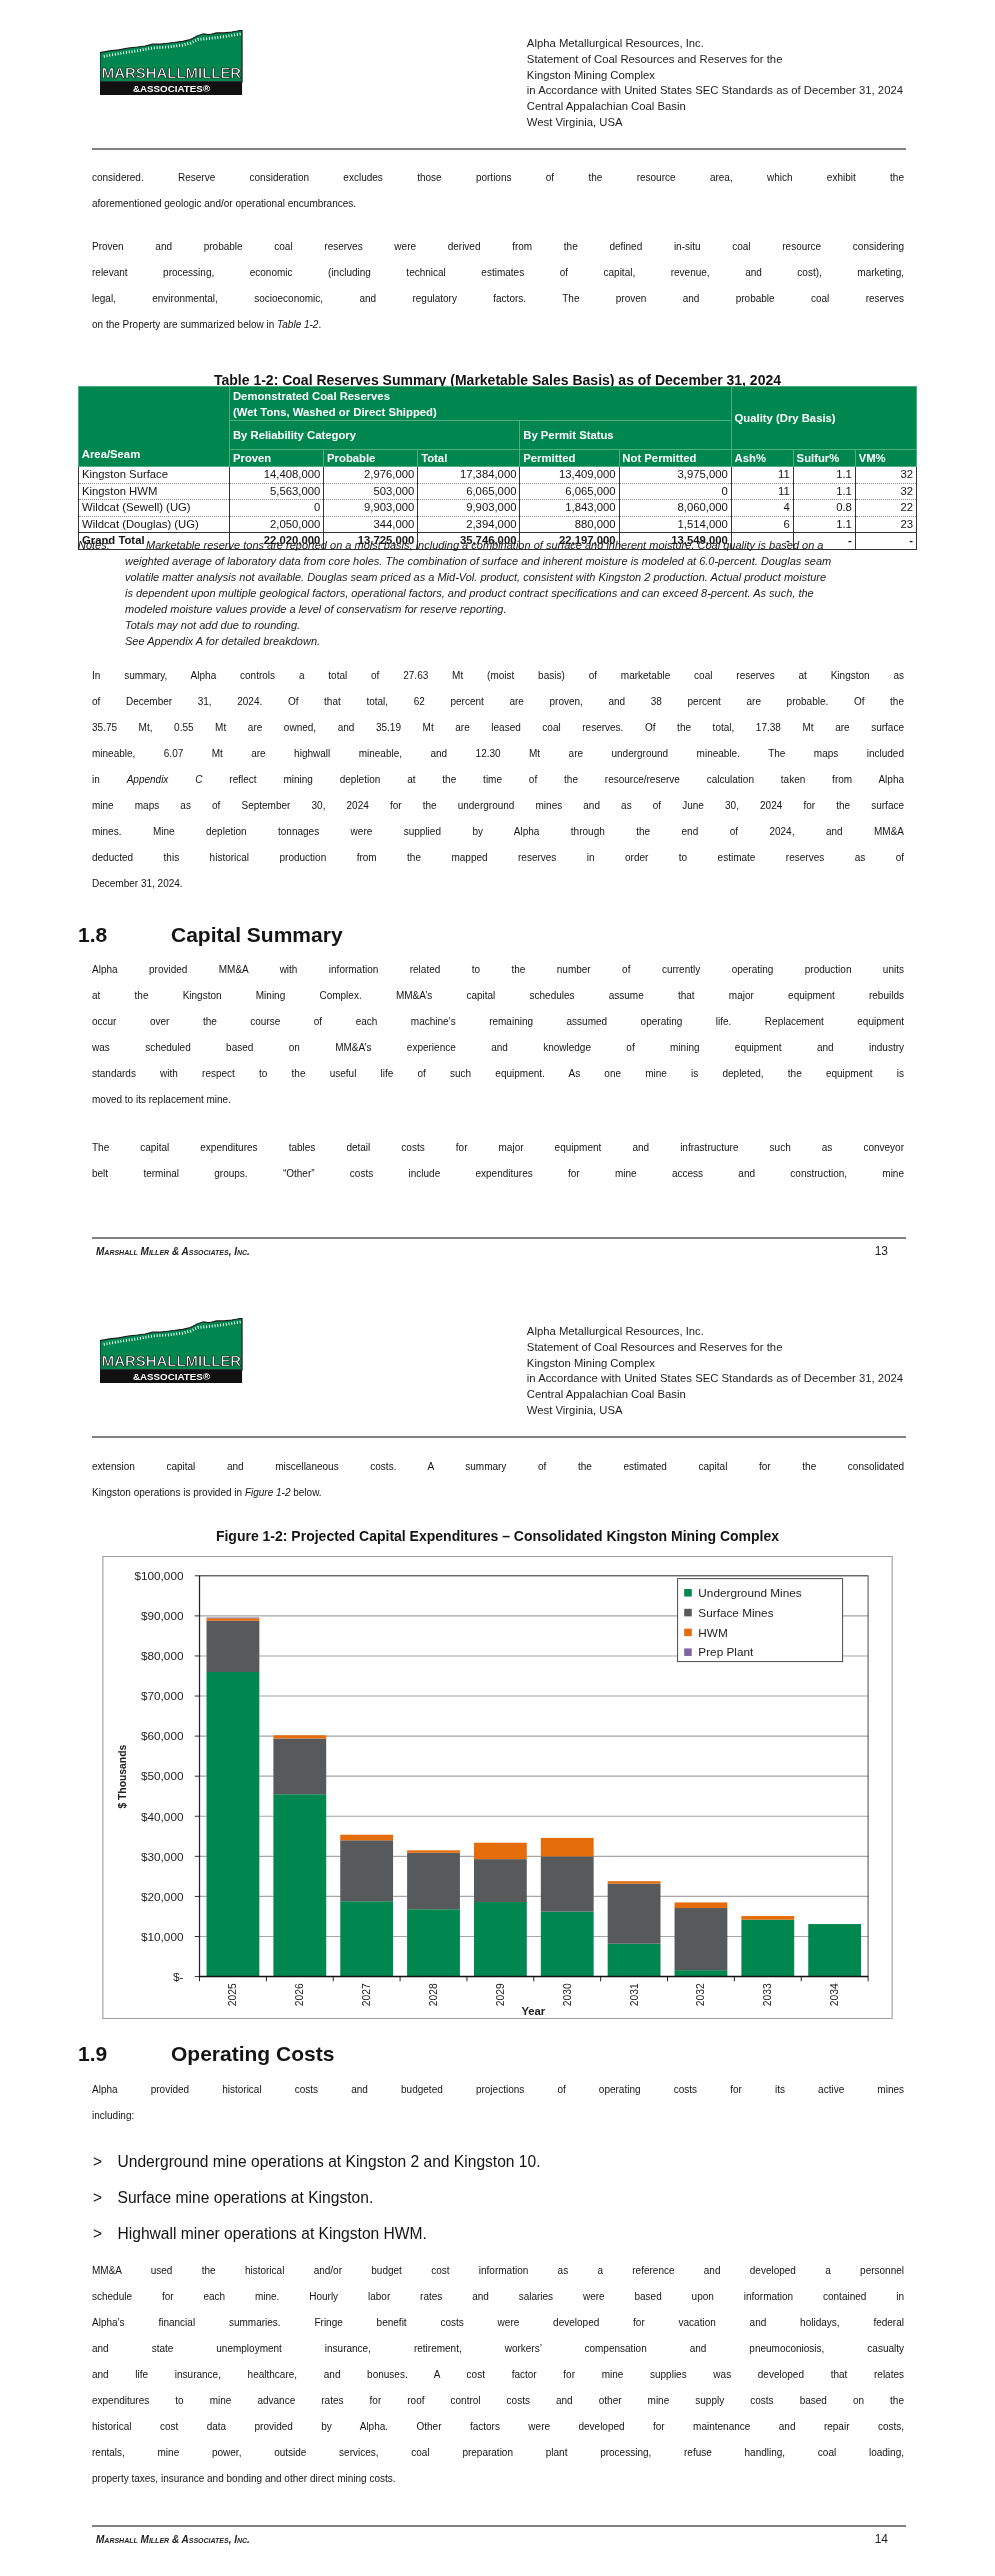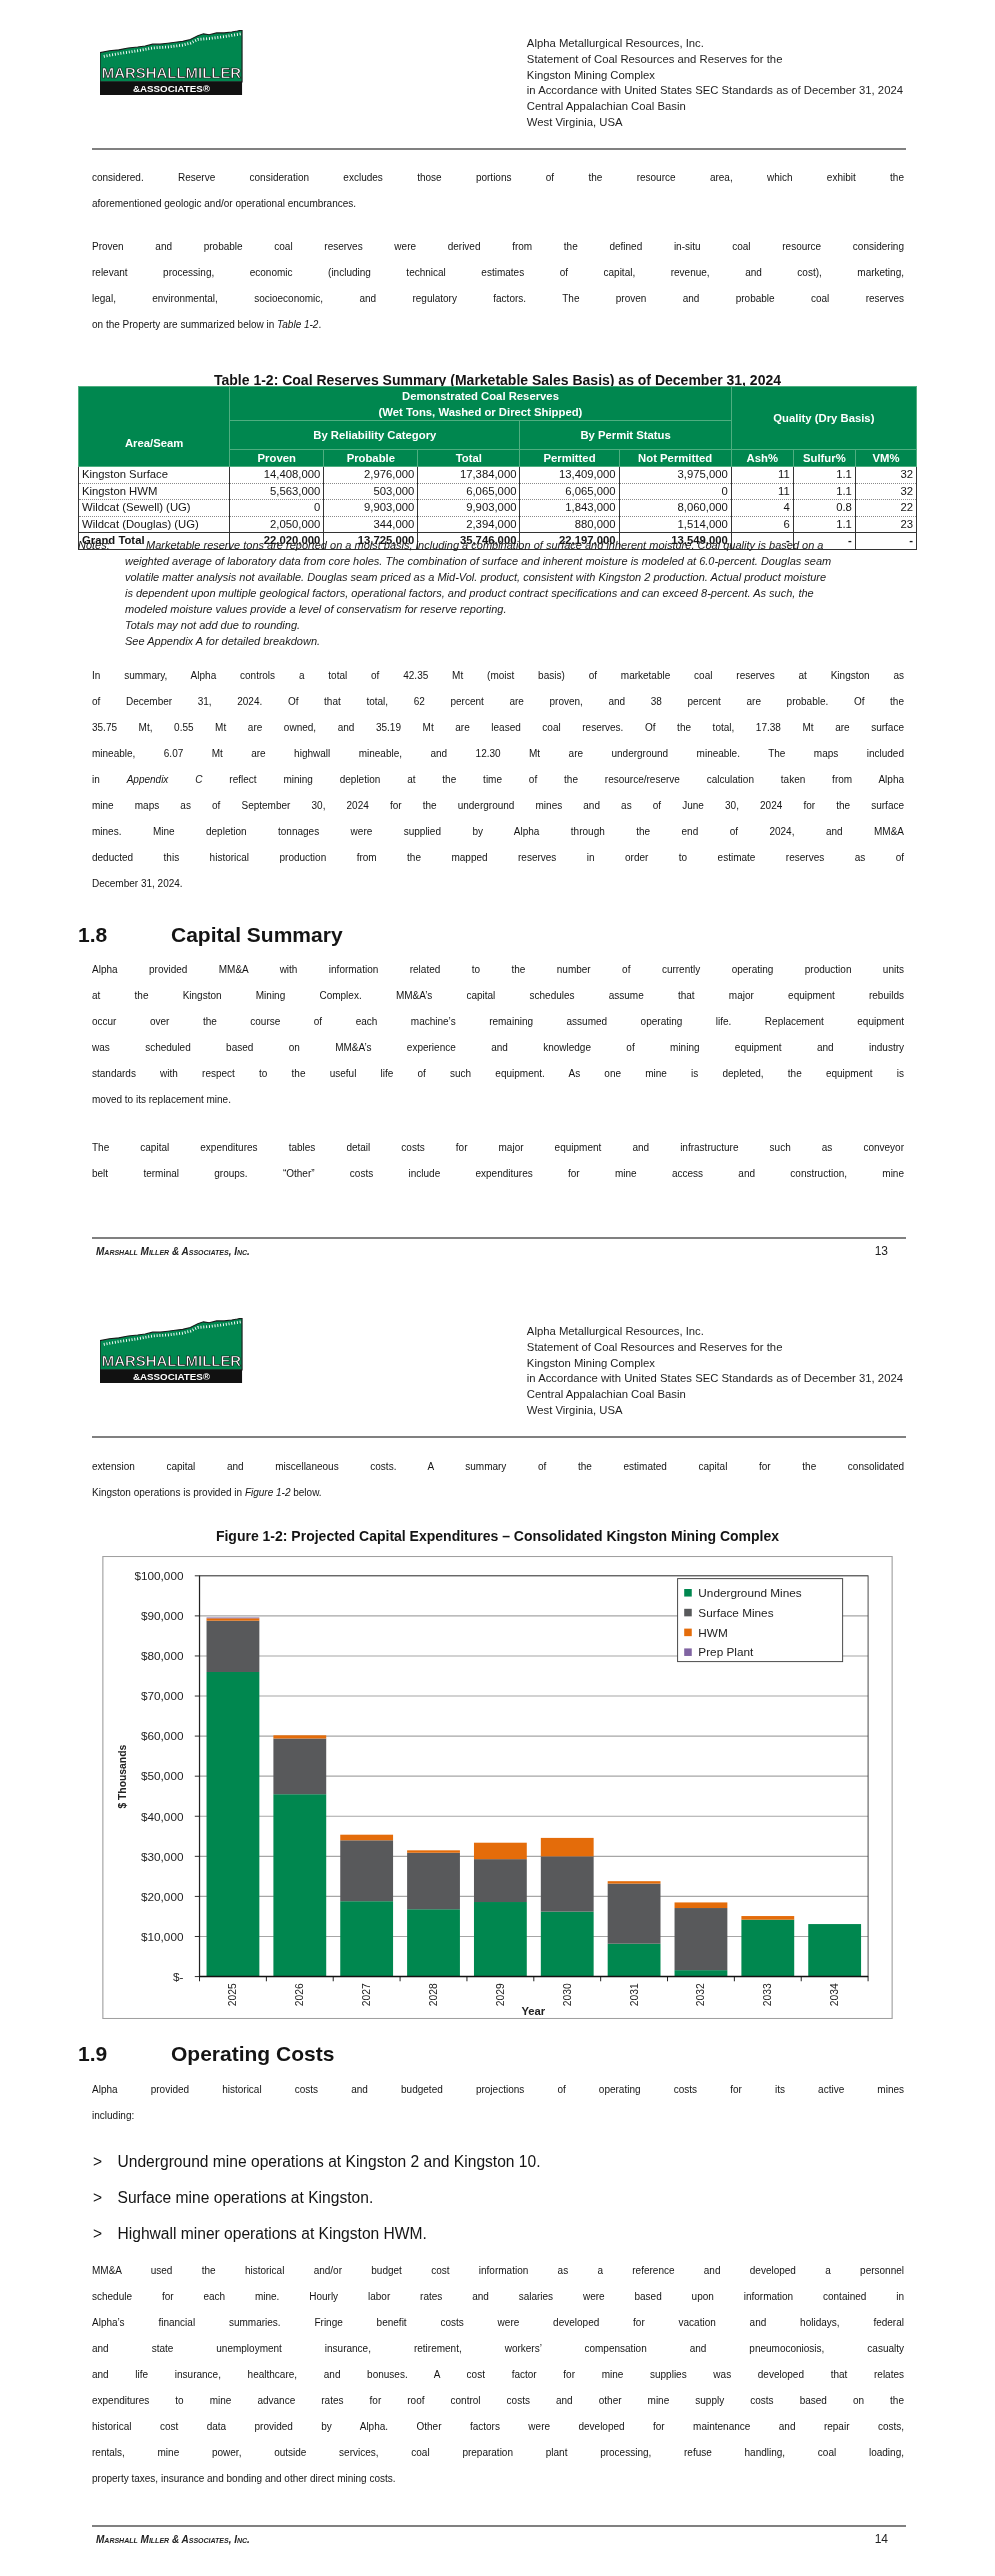--- a/index.html
+++ b/index.html
@@ -15,25 +15,25 @@
 .sec{position:absolute;left:78px;width:566px;height:26.4px;font-weight:bold;font-size:21px;line-height:26.4px}
 .sec .num{position:absolute;left:0;top:0}
 .sec .ttl{position:absolute;left:93px;top:0;white-space:nowrap}
 .caption{position:absolute;left:0;width:995px;text-align:center;font-weight:bold;font-size:14px;line-height:17px;white-space:nowrap}
 .footer-co{position:absolute;left:96px;font-style:italic;font-weight:bold;font-variant:small-caps;font-size:10px;line-height:15px;color:#222}
 .pgnum{position:absolute;right:107px;font-size:12px;line-height:15px;color:#222}
 .notes-label{position:absolute;left:78px;top:537px;font-size:11px;line-height:16px;font-style:italic}
 .notes{position:absolute;left:125px;top:537px;width:793px;font-size:11px;line-height:16px;font-style:italic;color:#1a1a1a}
 .notes .ln:first-child{padding-left:21px}
 .rtable{position:absolute;left:78px;top:386px;width:839px;border-collapse:collapse;table-layout:fixed;font-size:11.3px}
-.rtable th{background:#00874F;color:#fff;font-weight:bold;text-align:center;border:0.9px solid #4fae80;padding:0 2.8px;line-height:16px;white-space:nowrap}
+.rtable th{background:#00874F;color:#fff;font-weight:bold;text-align:left;border:0.9px solid #4fae80;padding:0 2.8px;line-height:16px;white-space:nowrap}
 .rtable tr.h1 th{height:34px}
 .rtable tr.h2 th{height:29px}
 .rtable tr.h3 th{height:17px}
-.rtable th.seam{vertical-align:bottom;padding-bottom:15px}
+.rtable th.seam{vertical-align:bottom;padding-bottom:4px}
 .rtable td{height:16.5px;border-left:0.9px solid #333;border-right:0.9px solid #333;border-bottom:0.9px dotted #8a8a8a;text-align:right;padding:0 3px;line-height:15px;white-space:nowrap;color:#141414}
 .rtable td:first-child{text-align:left}
 .rtable tr.total td{font-weight:bold;border-top:0.9px solid #333;border-bottom:0.9px solid #333}
 .bullet{position:absolute;left:92px;width:812px;font-size:15.6px;line-height:26px;height:26.4px}
 .bullet .mk{position:absolute;left:0.9px;top:0}
 .bullet .tx{position:absolute;left:25.5px;top:0;white-space:nowrap}
 #capex-chart{position:absolute;left:102px;top:1556px}
 #capex-chart text{font-family:"Liberation Sans",sans-serif}
 </style>
 </head>
@@ -172,21 +172,21 @@
       <div class="ln"><span>Marketable reserve tons are reported on a moist basis, including a combination of surface and inherent moisture.  Coal quality is based on a</span></div>
       <div class="ln"><span>weighted average of laboratory data from core holes.  The combination of surface and inherent moisture is modeled at 6.0-percent.  Douglas seam</span></div>
       <div class="ln"><span>volatile matter analysis not available.  Douglas seam priced as a Mid-Vol. product, consistent with Kingston 2 production.  Actual product moisture</span></div>
       <div class="ln"><span>is dependent upon multiple geological factors, operational factors, and product contract specifications and can exceed 8-percent.  As such, the</span></div>
       <div class="ln"><span>modeled moisture values provide a level of conservatism for reserve reporting.</span></div>
       <div class="ln"><span>Totals may not add due to rounding.</span></div>
       <div class="ln"><span>See Appendix A for detailed breakdown.</span></div>
     </div>
 
   <div class="para" style="top:663px">
-      <div class="ln j"><span>In summary, Alpha controls a total of 42.35 Mt (moist basis) of marketable coal reserves at Kingston as</span></div>
+      <div class="ln j"><span>In summary, Alpha controls a total of 27.63 Mt (moist basis) of marketable coal reserves at Kingston as</span></div>
       <div class="ln j"><span>of December 31, 2024.  Of that total, 62 percent are proven, and 38 percent are probable.  Of the</span></div>
       <div class="ln j"><span>35.75 Mt, 0.55 Mt are owned, and 35.19 Mt are leased coal reserves.  Of the total, 17.38 Mt are surface</span></div>
       <div class="ln j"><span>mineable, 6.07 Mt are highwall mineable, and 12.30 Mt are underground mineable.  The maps included</span></div>
       <div class="ln j"><span>in </span><i>Appendix C</i><span> reflect mining depletion at the time of the resource/reserve calculation taken from Alpha</span></div>
       <div class="ln j"><span>mine maps as of September 30, 2024 for the underground mines and as of June 30, 2024 for the surface</span></div>
       <div class="ln j"><span>mines.  Mine depletion tonnages were supplied by Alpha through the end of 2024, and MM&amp;A</span></div>
       <div class="ln j"><span>deducted this historical production from the mapped reserves in order to estimate reserves as of</span></div>
       <div class="ln"><span>December 31, 2024.</span></div>
     </div>
 

